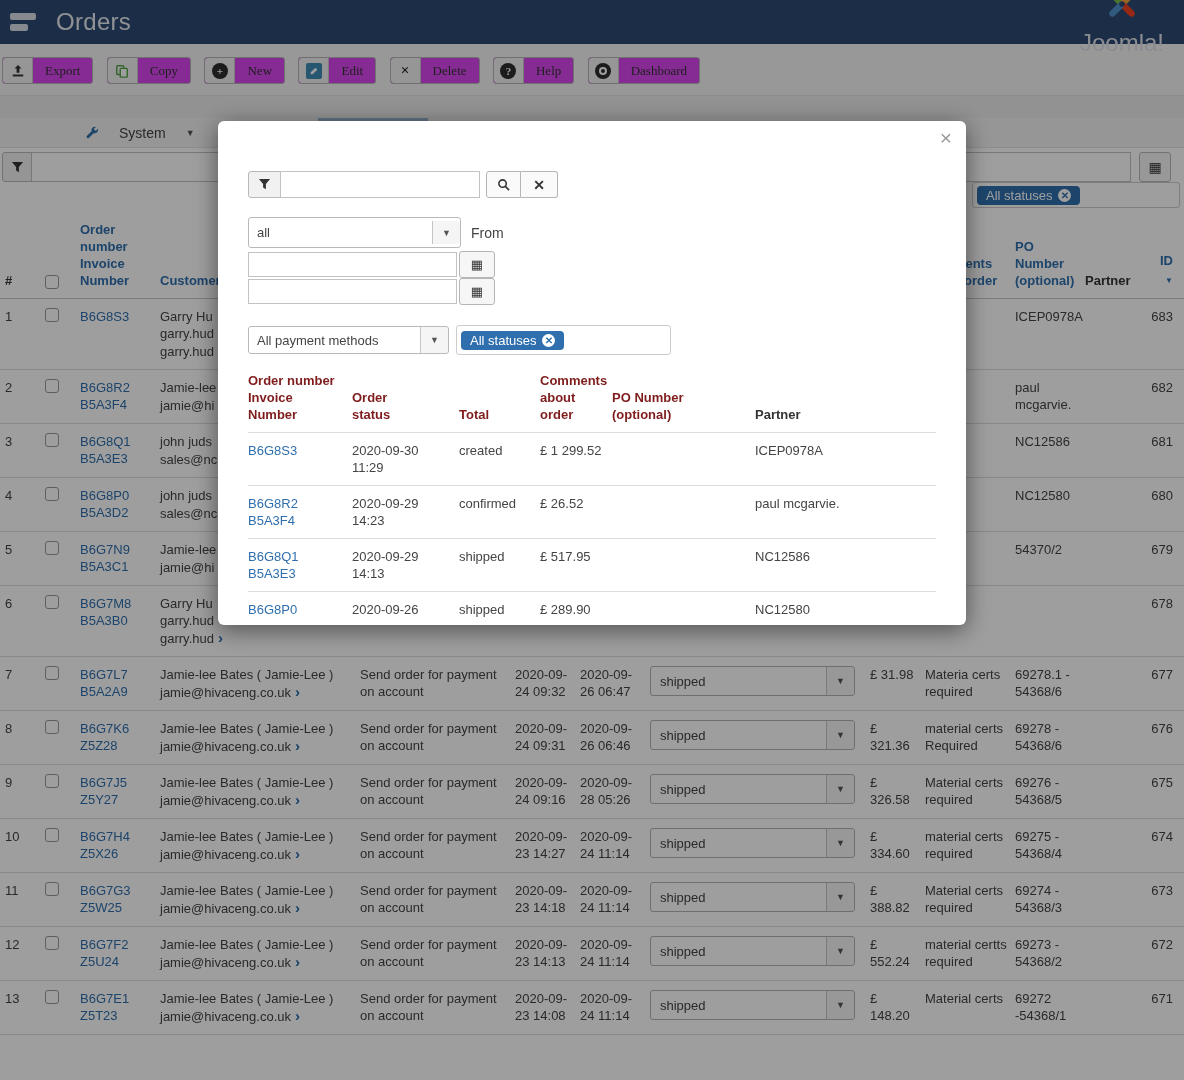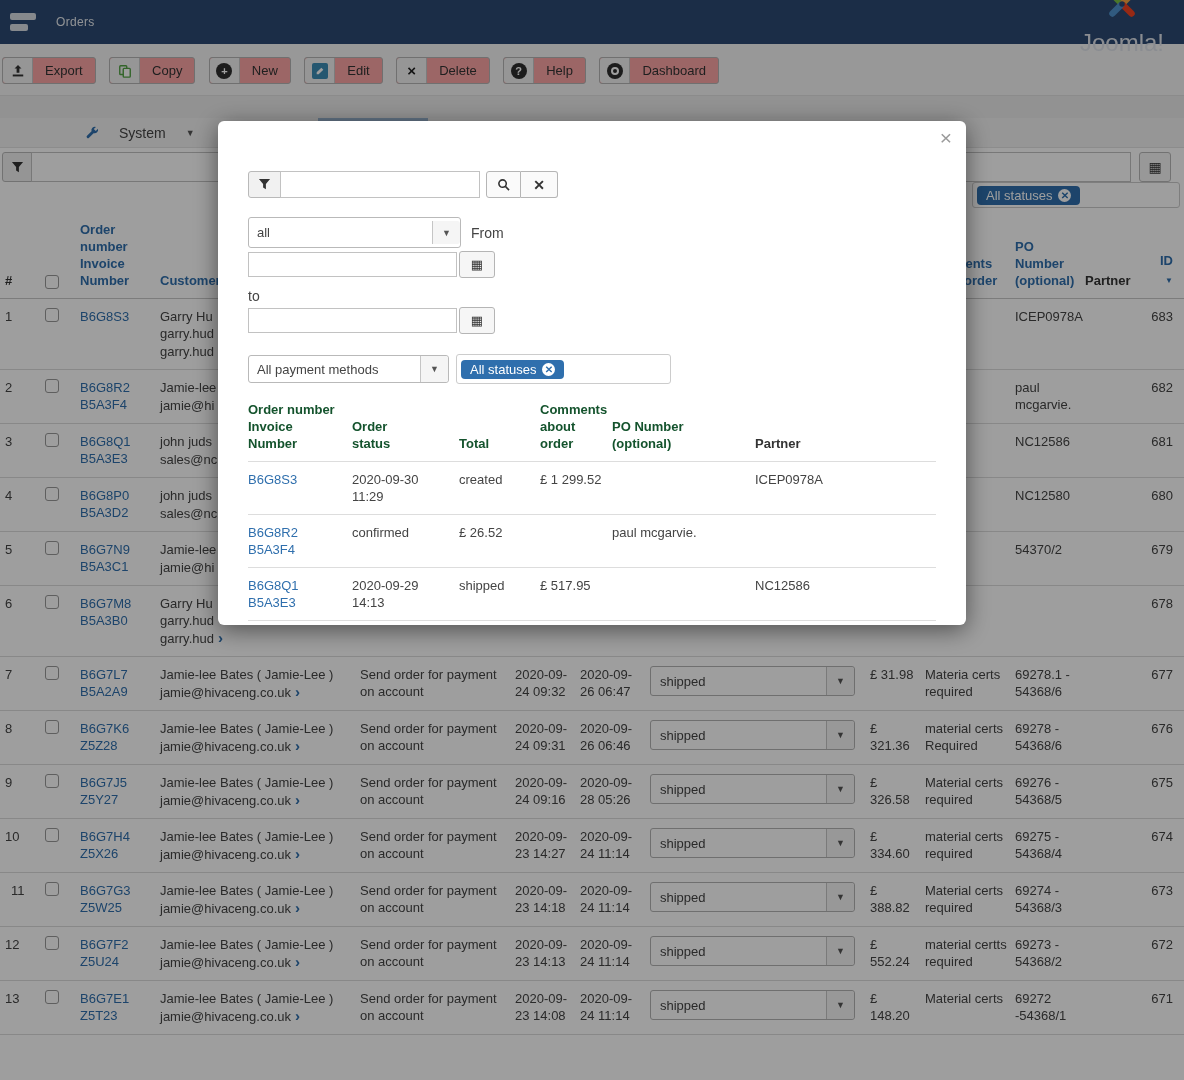--- a/index.html
+++ b/index.html
@@ -5,27 +5,27 @@
   * { margin:0; padding:0; box-sizing:border-box; }
   html,body { width:1184px; height:1080px; overflow:hidden; }
   body { font-family:"Liberation Sans", sans-serif; background:#fff; position:relative; color:#444; }
 
   
   .topbar { height:44px; background:#2c4a73; display:flex; align-items:center; padding:0 20px 0 10px; }
   .comp-icon { width:30px; height:24px; display:flex; flex-direction:column; justify-content:center; gap:4px; margin-right:16px; }
   .comp-icon span { display:block; height:7px; border-radius:2px; background:#d9dde4; }
   .comp-icon span:first-child { width:26px; }
   .comp-icon span:last-child { width:18px; }
-  .page-title { color:#e8ebf0; font-size:12px; font-weight:400; letter-spacing:.3px; }
+  .page-title { color:#e8ebf0; font-size:24px; font-weight:400; letter-spacing:.3px; }
   .jlogo { margin-left:auto; display:flex; align-items:center; gap:8px;flex-direction:column; }
   .jlogo-text { color:#dfe3ea; font-size:24px; }
 
   
   .toolbar-area { height:52px; background:#f6f6f6; border-bottom:1px solid #e0e0e0; padding:13px 0 0 2px; }
-  .tb-btn { display:inline-flex; align-items:stretch; height:27px; border:1px solid #b5b5b5; border-radius:3px; background:#fca5a5; margin-right:9px; font-size:13px; color:#333; cursor:pointer; vertical-align:top; }
+  .tb-btn { display:inline-flex; align-items:stretch; height:27px; border:1px solid #b5b5b5; border-radius:3px; background:#d946ef; margin-right:9px; font-size:13px; color:#333; cursor:pointer; vertical-align:top;font-family:Liberation Serif, serif; }
   .tb-ic { width:30px; background:#f3f3f3; border-right:1px solid #c9c9c9; display:flex; align-items:center; justify-content:center; border-radius:3px 0 0 3px; }
   .tb-lb { padding:0 12px; display:flex; align-items:center; }
   .circ { width:16px; height:16px; border-radius:50%; background:#2e2e2e; color:#fff; font-size:11px; font-weight:bold; display:flex; align-items:center; justify-content:center; }
   .ring { width:8px; height:8px; border:2px solid #fff; border-radius:50%; }
   .ic-edit { width:16px; height:16px; background:#3d8db5; border-radius:2px; display:flex; align-items:center; justify-content:center; }
   .ic-x { font-size:15px; font-weight:bold; color:#222; }
 
   
   .gap-strip { height:22px; background:#ececec; }
   .menubar { height:30px; background:#f2f2f2; display:flex; align-items:center; padding-left:85px; gap:30px; position:relative; border-bottom:1px solid #e3e3e3; }
@@ -76,21 +76,21 @@
   .m-cbtn { width:37px; height:27px; border:1px solid #b5b5b5; border-left:none; background:#fafafa; border-radius:0 3px 3px 0; font-weight:bold; color:#333; font-size:14px; display:flex; align-items:center; justify-content:center; cursor:pointer; }
   .m-row { display:flex; align-items:center; }
   .m-select { height:31px; border:1px solid #b9b9b9; border-radius:3px; background:#fff; display:inline-flex; align-items:center; font-size:13px; color:#444; padding-left:8px; cursor:pointer; }
   .m-select .vm-caret { height:23px; }
   .m-label { font-size:14px; color:#444; margin-left:10px; }
   .m-date { width:209px; height:25px; border:1px solid #c2c2c2; outline:none; font-size:13px; padding:0 7px; font-family:inherit; }
   .m-calbtn { width:36px; height:27px; border:1px solid #b5b5b5; background:#f6f6f6; border-radius:3px; margin-left:2px; font-size:13px; color:#333; display:flex; align-items:center; justify-content:center; cursor:pointer; }
   .m-statusbox { width:215px; height:30px; border:1px solid #ccc; border-radius:3px; background:#fff; display:flex; align-items:center; padding-left:4px; margin-left:7px; }
   .m-grid { display:grid; grid-template-columns:104px 107px 81px 72px 143px 133px 1fr; font-size:13px; }
   .m-thead { margin-top:8px; border-bottom:1px solid #ddd; }
-  .m-thead .cell { display:flex; align-items:flex-end; min-height:65px; padding-bottom:9px; font-weight:bold; color:#14532d; line-height:17px; }
+  .m-thead .cell { display:flex; align-items:flex-end; min-height:65px; padding-bottom:9px; font-weight:bold; color:#7f1d1d; line-height:17px; }
   .m-row-line { border-bottom:1px solid #ddd; }
   .m-grid .cell { padding:9px 10px 9px 0; line-height:17px; }
 </style>
 </head>
 <body>
 
 <div>
 
   <header class="topbar">
     <span class="comp-icon">
@@ -466,21 +466,21 @@
           </span>
         </div>
         <div class="cell">£ 334.60</div>
         <div class="cell">material certs required</div>
         <div class="cell">69275 - 54368/4</div>
         <div class="cell"></div>
         <div class="cell c-id">674</div>
       </div>
 
       <div class="grid-row t-row">
-        <div class="cell c-num" style="padding-left:11px">11</div>
+        <div class="cell c-num" style="padding-left:5px">11</div>
         <div class="cell"><span class="cb"></span></div>
         <div class="cell link pre">B6G7G3
 Z5W25</div>
         <div class="cell">
           <div class="cust-name">Jamie-lee Bates ( Jamie-Lee )</div>
           <div class="cust-email"><span>jamie@hivaceng.co.uk</span><span class="chev">›</span></div>
         </div>
         <div class="cell">Send order for payment on account</div>
         <div class="cell">2020-09-23 14:18</div>
         <div class="cell">2020-09-24 11:14</div>
@@ -580,21 +580,20 @@
     <span class="m-label">From</span>
   </div>
 
   <div class="m-row" style="margin-top:3px">
     <input class="m-date" type="text" style="">
     <span class="m-calbtn">
         <span>▦</span>
       </span>
   </div>
 
-  <div class="m-label" style="margin:10px 0 3px 0">to</div>
 
   <div class="m-row">
     <input class="m-date" type="text" style="">
     <span class="m-calbtn">
         <span>▦</span>
       </span>
   </div>
 
   <div class="m-row" style="margin-top:20px">
     <span class="m-select" style="width:201px;height:28px">
@@ -631,20 +630,21 @@
         <div class="cell">created</div>
         <div class="cell">£ 1 299.52</div>
         <div class="cell"></div>
         <div class="cell">ICEP0978A</div>
         <div class="cell"></div>
       </div>
 
       <div class="m-grid m-row-line">
         <div class="cell link pre">B6G8R2
 B5A3F4</div>
+        <div class="cell">2020-09-29 14:23</div>
         <div class="cell">confirmed</div>
         <div class="cell">£ 26.52</div>
         <div class="cell"></div>
         <div class="cell">paul mcgarvie.</div>
         <div class="cell"></div>
       </div>
 
       <div class="m-grid m-row-line">
         <div class="cell link pre">B6G8Q1
 B5A3E3</div>

